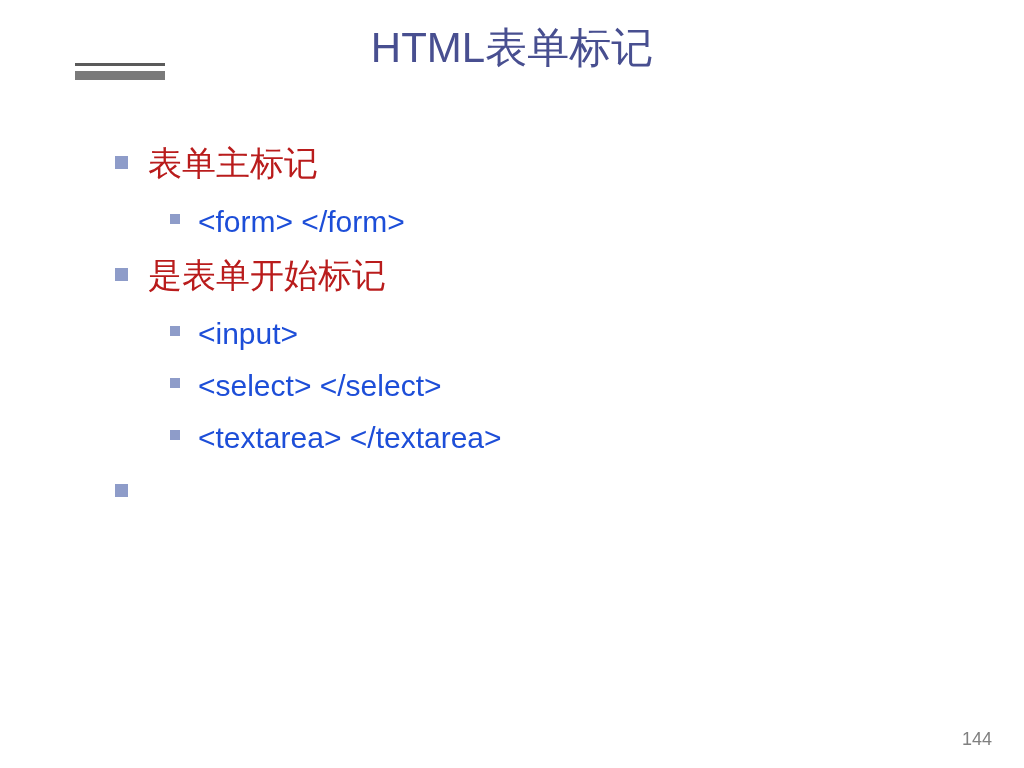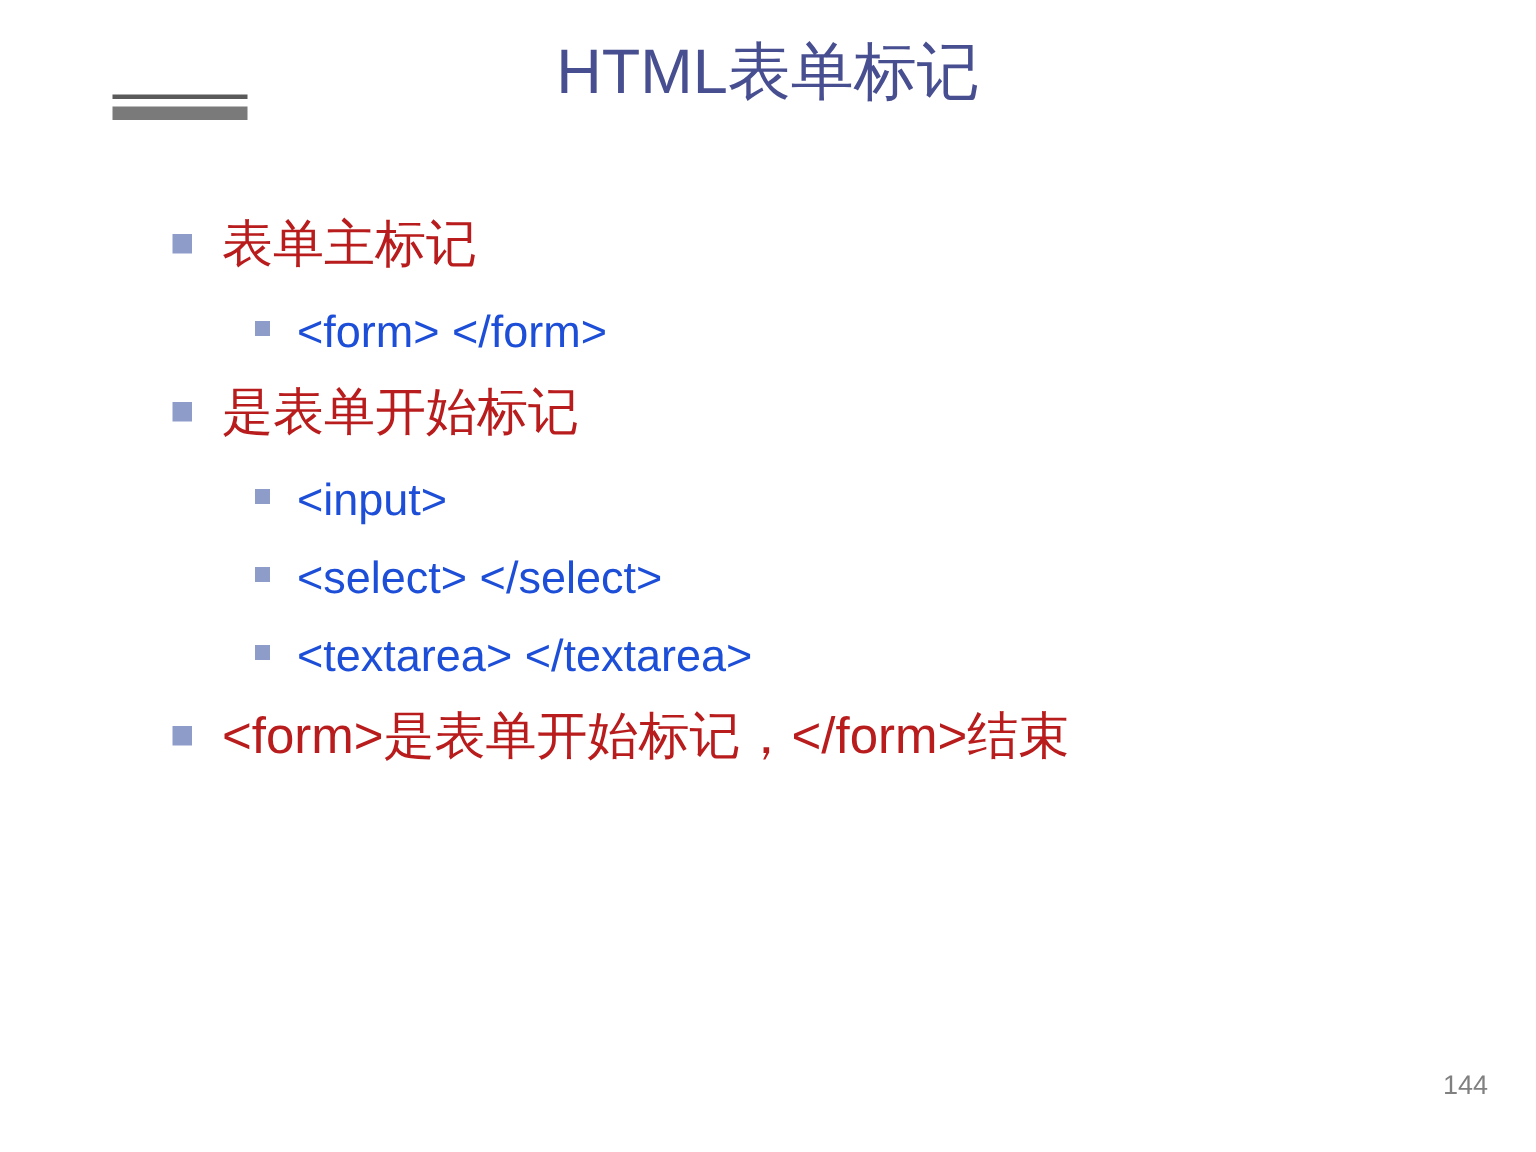--- a/index.html
+++ b/index.html
@@ -88,21 +88,21 @@
       margin-right: 18px;
       flex-shrink: 0;
     }
     .bullet-l2 .text {
       font-size: 30px;
       color: #1d4ed8;
       line-height: 1.4;
     }
     .page-number {
       position: absolute;
-      bottom: 34px;
+      bottom: 18px;
       right: 32px;
       font-size: 18px;
       color: #808080;
     }
   </style>
 </head>
 <body>
 
 <div class="slide">
   <div class="title-area">
@@ -140,18 +140,17 @@
     </div>
 
 
     <div class="bullet-l2">
       <div class="square"></div>
       <div class="text">&lt;textarea&gt; &lt;/textarea&gt;</div>
     </div>
 
     <div class="bullet-l1">
       <div class="square"></div>
-      <div class="text">&lt;form&gt;是表单开始标记，&lt;/form&gt;结束</div>
     </div>
 
   </div>
   <div class="page-number">144</div>
 </div>
 
 </body></html>

